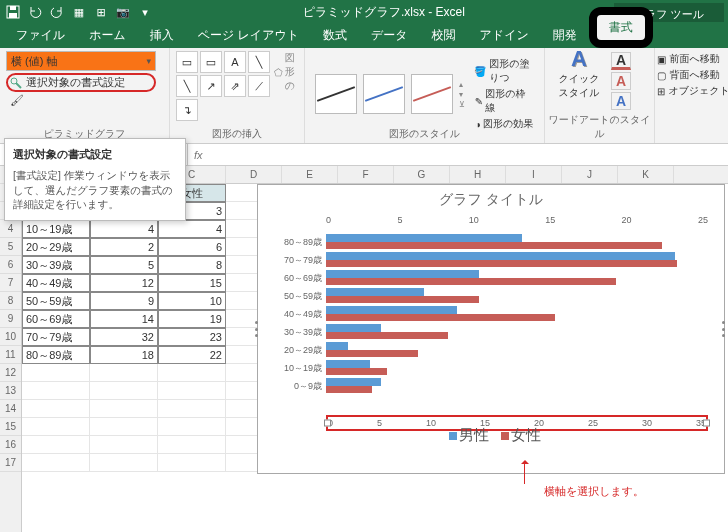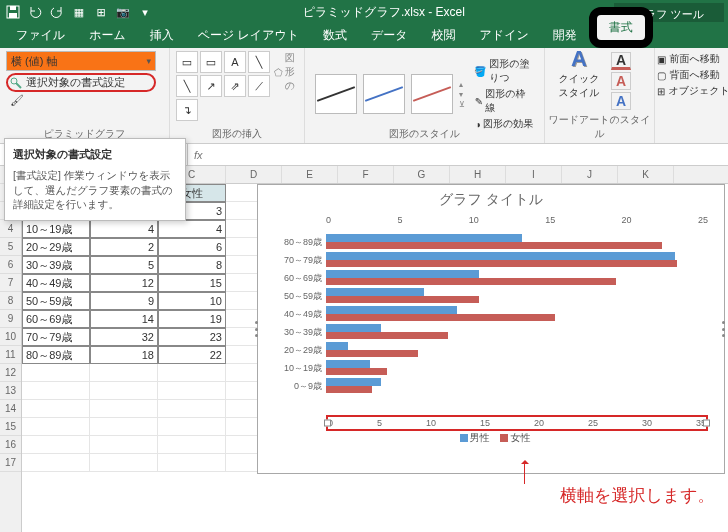--- a/index.html
+++ b/index.html
@@ -86,25 +86,25 @@
   .top-axis { position:absolute; top:0; left:56px; right:4px; height:16px; display:flex; justify-content:space-between; font-size:9px; color:#666;}
   .bars-area { position:absolute; top:18px; left:0; right:4px; bottom:32px;}
   .bar-row { display:flex; align-items:center; height:10%; }
   .bar-label { width:56px; text-align:right; font-size:9px; color:#666; padding-right:4px;}
   .bar-track { flex:1; position:relative; height:100%; }
   .bar { position:absolute; left:0; height:40%; background:#c65d57; }
   .bar.male { top:8%; background:#5b9bd5; }
   .bar.female { top:50%; background:#c65d57; }
   .bottom-axis { position:absolute; bottom:14px; left:56px; right:4px; height:16px; border:2px solid #d62828; display:flex; justify-content:space-between; font-size:9px; color:#666; padding:1px 0;}
   .bottom-axis .tick-h { width:7px; height:7px; background:#fff; border:1px solid #888; position:absolute; top:50%; transform:translateY(-50%); }
-  .legend { position:absolute; bottom:0; left:0; right:0; text-align:center; font-size:10px; color:#555;}
+  .legend { position:absolute; bottom:0; left:0; right:0; text-align:center; font-size:15px; color:#555;}
   .legend .sw { display:inline-block; width:8px; height:8px; margin:0 2px 0 8px; vertical-align:middle;}
   .legend .m{background:#5b9bd5}.legend .f{background:#c65d57}
 
-  .annotation { position:absolute; left:560px; top:484px; color:#d62828; font-size:17px;}
+  .annotation { position:absolute; left:544px; top:484px; color:#d62828; font-size:11px;}
   .ann-arrow { position:absolute; left:524px; top:462px; width:1px; height:22px; background:#d62828; }
   .ann-arrow::after{ content:""; position:absolute; top:-6px; left:-3px; border:4px solid transparent; border-bottom-color:#d62828;}
 
   .side-handle { position:absolute; width:5px; height:16px; display:flex; flex-direction:column; justify-content:space-between;}
   .side-handle span{width:3px;height:3px;background:#888;border-radius:50%;}
 </style>
 </head>
 <body>
 
 <div class="titlebar">

